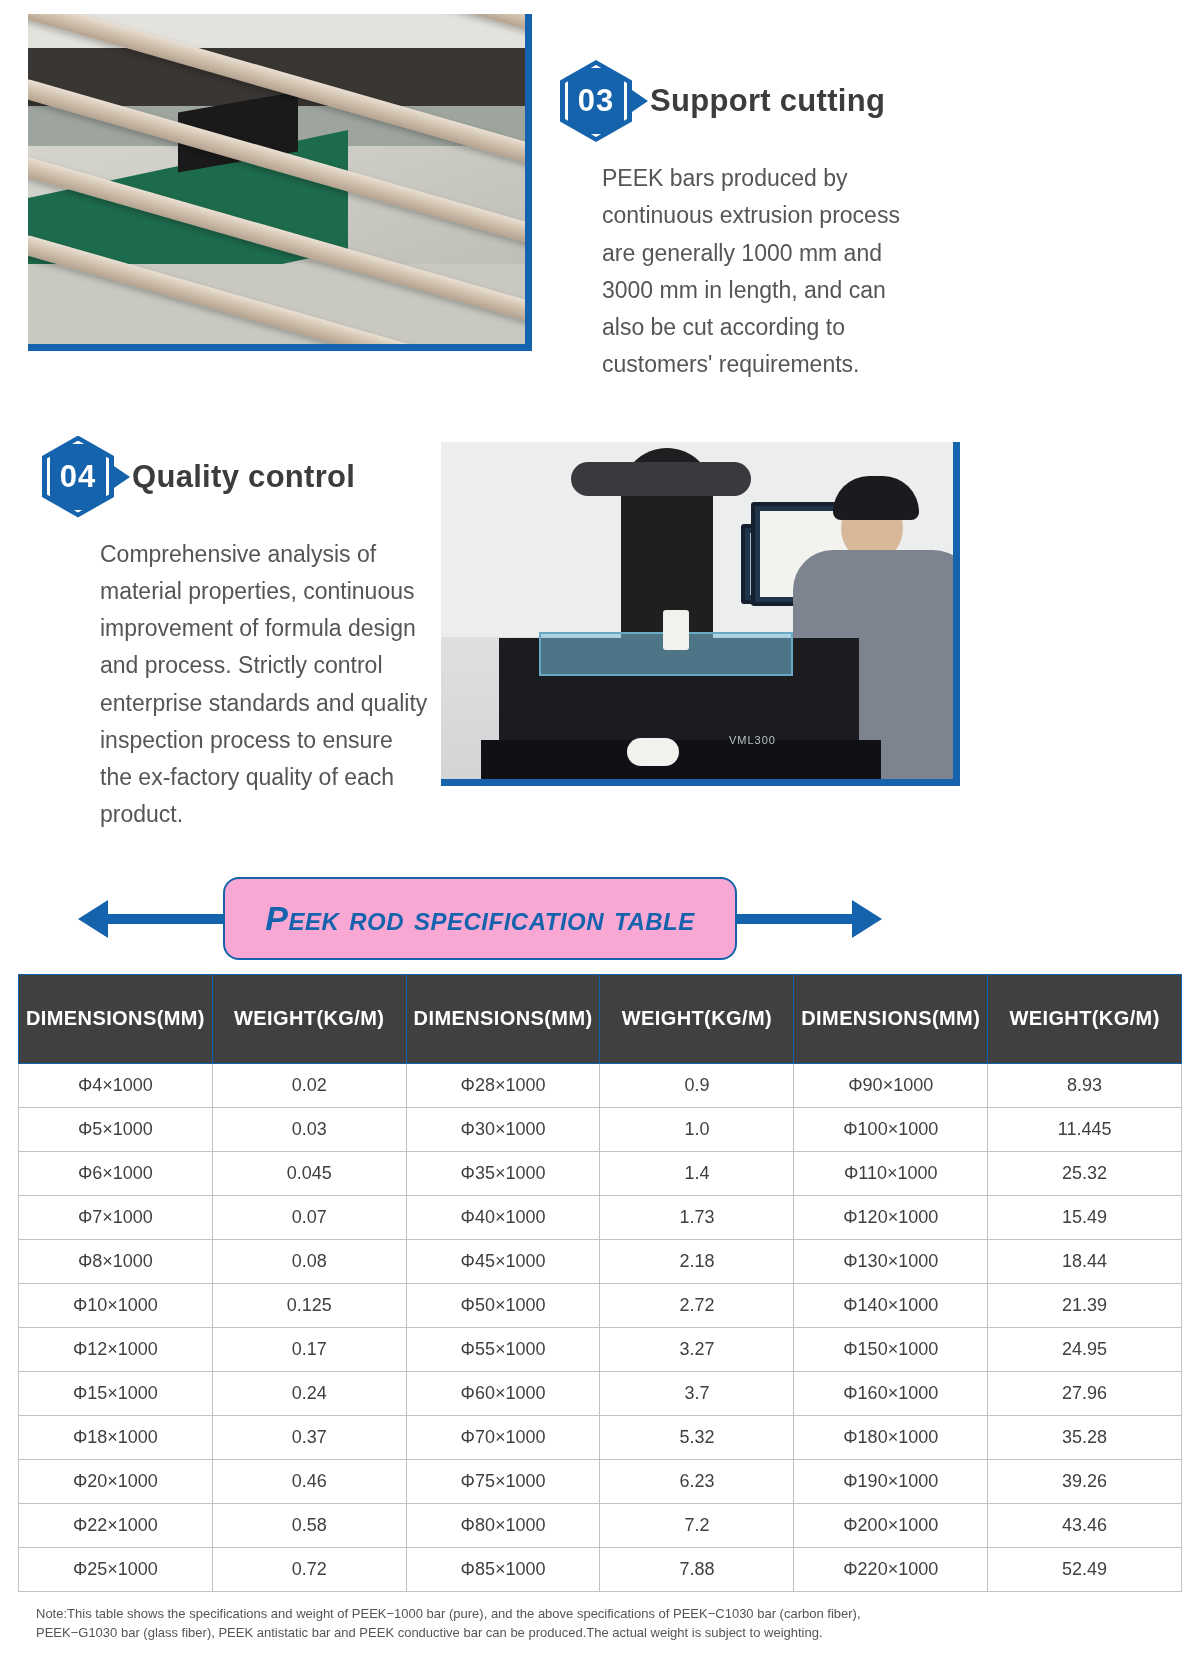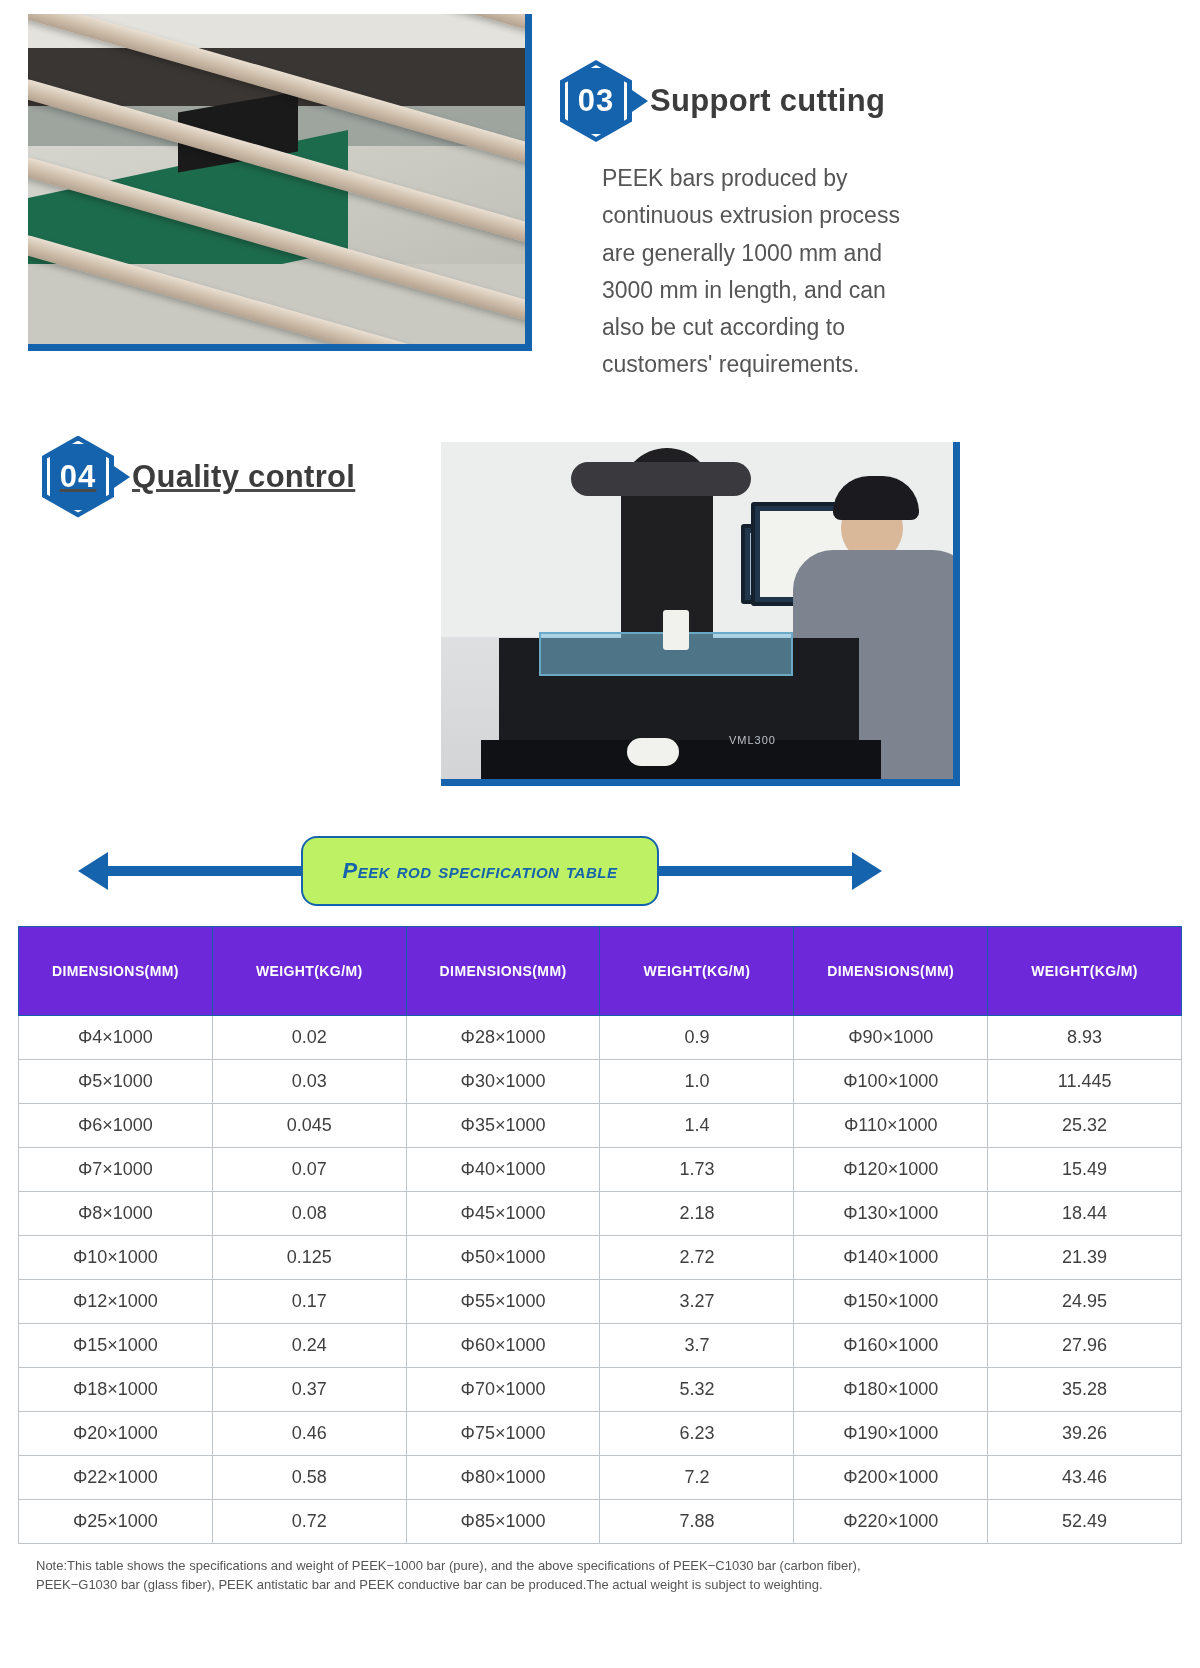--- a/index.html
+++ b/index.html
@@ -55,21 +55,21 @@
   .hexbadge .tail{
     position:absolute;right:-16px;top:28px;width:0;height:0;
     border-top:13px solid transparent;border-bottom:13px solid transparent;
     border-left:19px solid #1663ad;z-index:1;
   }
   .sec-title{font-size:31px;font-weight:bold;color:#3c3c3c;letter-spacing:.3px;}
   .sec-body{font-size:23px;line-height:1.62;color:#555;max-width:545px;}
   .sec03 .sec-body{padding-left:42px;}
 
   
-  .sec04{display:flex;align-items:flex-start;margin-top:52px;text-decoration:underline;}
+  .sec04{display:flex;align-items:flex-start;margin-top:52px;}
   .txt04{width:580px;padding-left:38px;box-sizing:border-box;}
   .txt04 .head-row{margin-left:4px;}
   .txt04 .sec-body{padding-left:62px;max-width:480px;}
   .photo-04{
     width:512px;height:337px;margin:6px 0 0 10px;
     border-bottom:7px solid #1663ad;border-right:7px solid #1663ad;
     background:linear-gradient(180deg,#e8e9ea 0%,#dedfe0 60%,#d3d4d5 100%);
     position:relative;overflow:hidden;
   }
   .p4-wall{position:absolute;left:0;top:0;right:0;height:58%;background:#eceded;}
@@ -88,30 +88,30 @@
   
   .banner{position:relative;height:110px;margin-top:30px;display:flex;align-items:center;justify-content:center;}
   .arrow-l,.arrow-r{position:absolute;top:50%;transform:translateY(-50%);height:10px;background:#1663ad;}
   .arrow-l{left:108px;width:228px;}
   .arrow-r{right:108px;width:228px;}
   .arrow-l:before{content:"";position:absolute;left:-30px;top:50%;transform:translateY(-50%);
     width:0;height:0;border-top:19px solid transparent;border-bottom:19px solid transparent;border-right:30px solid #1663ad;}
   .arrow-r:after{content:"";position:absolute;right:-30px;top:50%;transform:translateY(-50%);
     width:0;height:0;border-top:19px solid transparent;border-bottom:19px solid transparent;border-left:30px solid #1663ad;}
   .banner-pill{
-    position:relative;z-index:2;background:#bef264;border:2px solid #1663ad;border-radius:16px;
-    padding:20px 40px;font-size:22px;font-style:italic;font-weight:bold;color:#1663ad;
+    position:relative;z-index:2;background:#f9a8d4;border:2px solid #1663ad;border-radius:16px;
+    padding:20px 40px;font-size:34px;font-style:italic;font-weight:bold;color:#1663ad;
     font-variant:small-caps;letter-spacing:.5px;
   }
 
   
   .tbl-wrap{padding:0 18px;box-sizing:border-box;}
   table.spec{border-collapse:collapse;width:1164px;table-layout:fixed;}
   table.spec th{
-    background:#6d28d9;color:#fff;font-size:14px;font-weight:bold;letter-spacing:.4px;
+    background:#404040;color:#fff;font-size:20px;font-weight:bold;letter-spacing:.4px;
     height:86px;text-transform:uppercase;border:1px solid #1161ad;
   }
   table.spec td{
     border:1px solid #bfc4c9;height:41px;text-align:center;font-size:18px;color:#3f3f3f;background:#fff;
   }
   table.spec tbody tr td:first-child{border-left:1px solid #bfc4c9;}
   .note{
     padding:12px 18px 0 18px;font-size:13px;line-height:1.5;color:#555;
   }
 </style>
@@ -154,20 +154,21 @@
     <div class="txt04">
       <div class="head-row">
         <div class="hexbadge">
           <span class="hex"></span>
             <span class="tail"></span>
             <span class="hex-in"></span>
           <span class="num">04</span>
         </div>
         <div class="sec-title">Quality control</div>
       </div>
+      <div class="sec-body">Comprehensive analysis of material properties, continuous improvement of formula design and process. Strictly control enterprise standards and quality inspection process to ensure the ex-factory quality of each product.</div>
     </div>
     <div class="photo-frame">
       <div class="photo-04">
         <div class="p4-wall"></div>
         <div class="p4-col" style="left:180px;top:6px;width:92px;height:250px;background:#1f1f22;border-radius:46px 46px 0 0;"></div>
         <div class="p4-col" style="left:130px;top:20px;width:180px;height:34px;background:#3a3a3e;border-radius:18px;"></div>
         <div class="p4-mon" style="left:300px;top:82px;width:92px;height:72px;">
           <div class="p4-screen" style="left:5px;top:5px;right:5px;bottom:5px;background:#9fb6cc;"></div>
         </div>
         <div class="p4-mon" style="left:310px;top:60px;width:120px;height:96px;">

